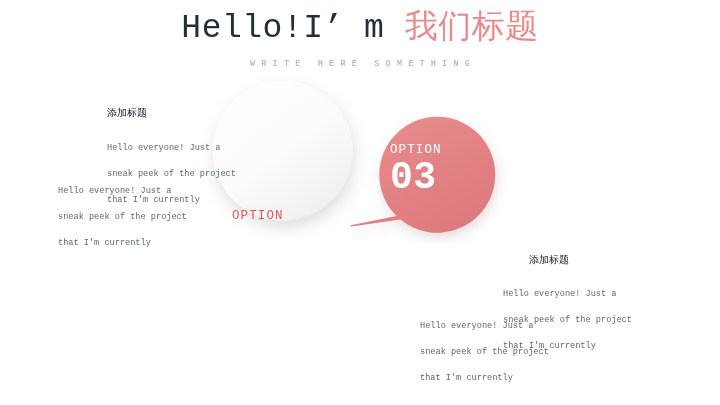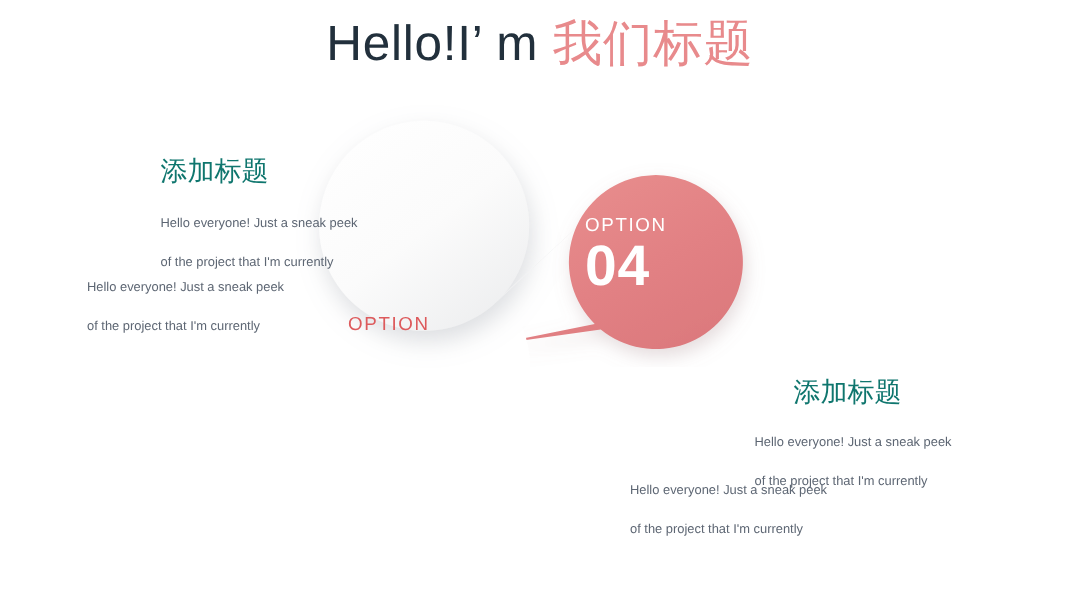--- a/index.html
+++ b/index.html
@@ -6,21 +6,21 @@
     margin: 0;
     padding: 0;
     background: #ffffff;
   }
   #slide {
     position: relative;
     width: 716px;
     height: 405px;
     background: #ffffff;
     overflow: hidden;
-    font-family: Liberation Sans, sans-serif;
+    font-family: Liberation Mono, monospace;
   }
 
   
   #header {
     position: absolute;
     left: 0;
     top: 8px;
     width: 720px;
     text-align: center;
   }
@@ -38,23 +38,23 @@
     font-size: 8.5px;
     font-weight: 700;
     letter-spacing: 6.2px;
     color: #b9bec6;
     text-indent: 6px;
   }
 
   
   .txt-head {
     position: absolute;
-    font-size: 18px;
+    font-size: 10px;
     line-height: 20px;
-    color: #0f766e;
+    color: #0f172a;
     white-space: nowrap;
   }
   .txt-body {
     position: absolute;
     font-size: 8.6px;
     line-height: 26px;
     color: #5d6673;
   }
 
   #left-head  { left: 107px; top: 104px; }
@@ -93,20 +93,21 @@
   #opt1 { left: 232px; top: 209px; width: 100px; color: #dd5a5c; }
   #opt2 { left: 390px; top: 143px; width: 100px; color: #ffffff; }
 </style>
 </head>
 <body>
 
 <div id="slide">
 
   <div id="header">
     <div id="title"><span class="dark">Hello!I’ m </span><span class="accent">我们标题</span></div>
+    <div id="subtitle">WRITE HERE SOMETHING</div>
   </div>
 
   <svg id="shapes" viewBox="0 0 720 405">
     <defs>
 
       <linearGradient id="whiteGrad" x1="0" y1="0" x2="1" y2="1">
         <stop offset="0%" stop-color="#ffffff"></stop>
         <stop offset="45%" stop-color="#fbfbfb"></stop>
         <stop offset="100%" stop-color="#e6e7e9"></stop>
       </linearGradient>
@@ -148,21 +149,21 @@
                Z" fill="url(#pinkGrad)"></path>
     </g>
   </svg>
 
   <div class="opt" id="opt1">
     <div class="opt-word">OPTION</div>
   </div>
 
   <div class="opt" id="opt2">
     <div class="opt-word">OPTION</div>
-    <div class="opt-num">04</div>
+    <div class="opt-num">03</div>
   </div>
 
   <div class="txt-head" id="left-head">添加标题</div>
   <div class="txt-body" id="left-body-a">Hello everyone! Just a sneak peek of the project that I'm currently</div>
   <div class="txt-body" id="left-body-b">Hello everyone! Just a sneak peek of the project that I'm currently</div>
 
   <div class="txt-head" id="right-head">添加标题</div>
   <div class="txt-body" id="right-body-a">Hello everyone! Just a sneak peek of the project that I'm currently</div>
   <div class="txt-body" id="right-body-b">Hello everyone! Just a sneak peek of the project that I'm currently</div>
 

